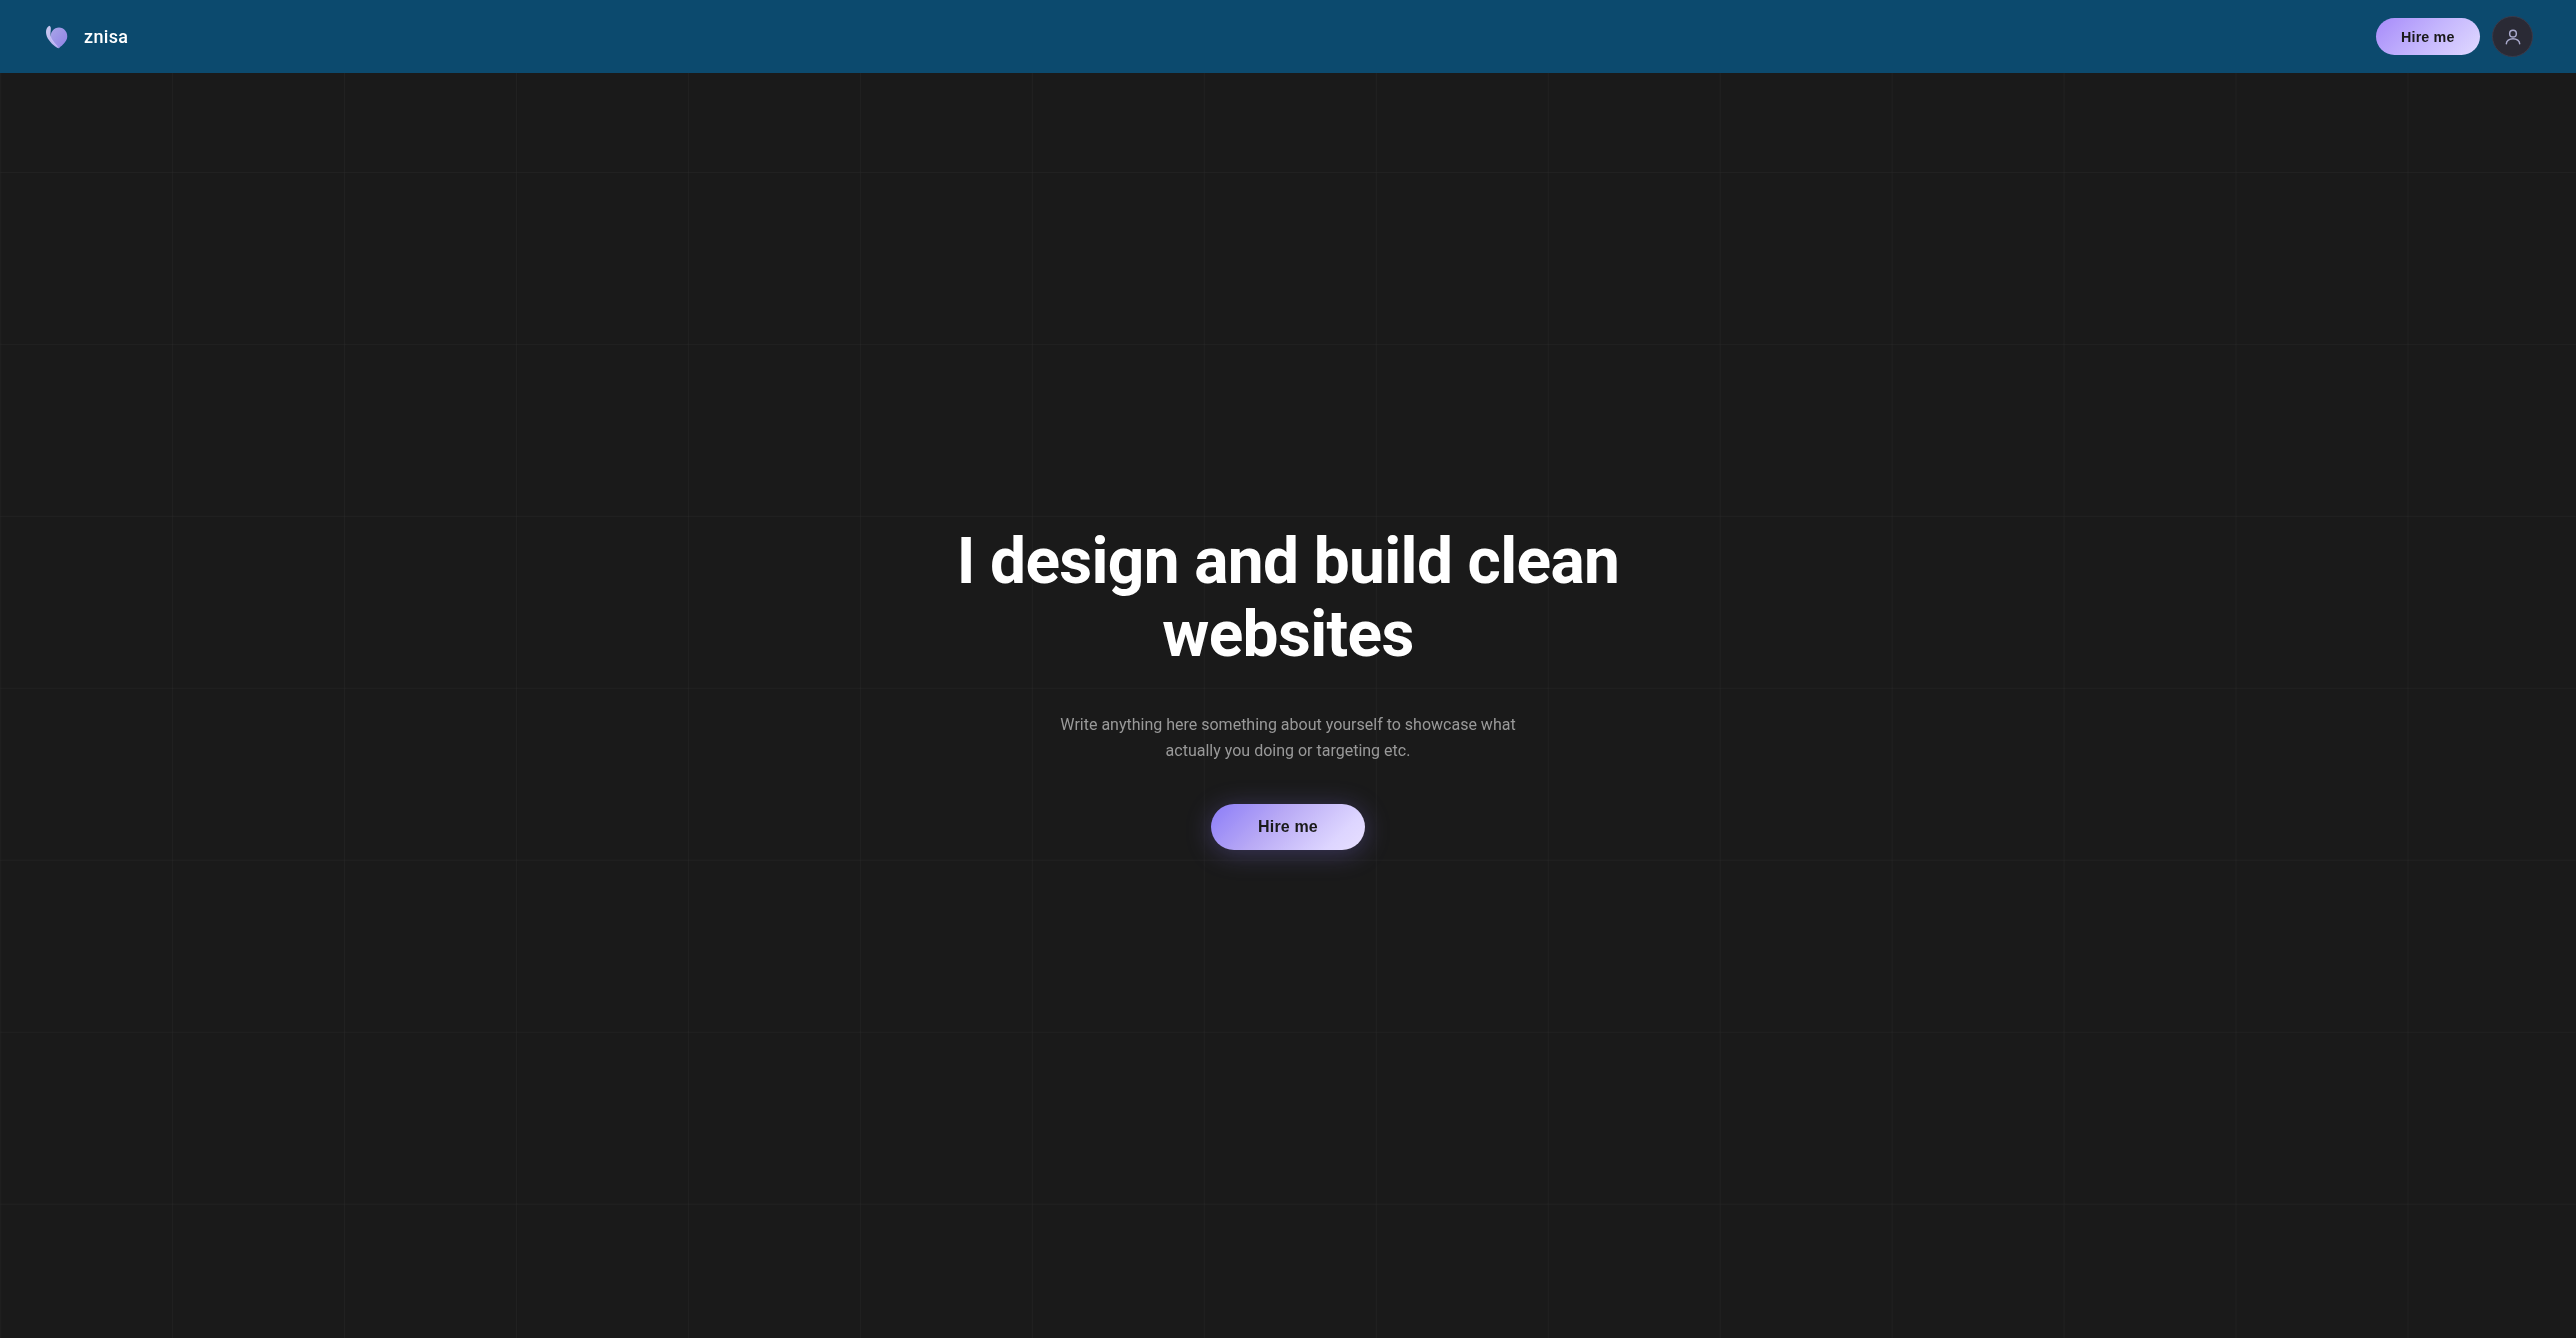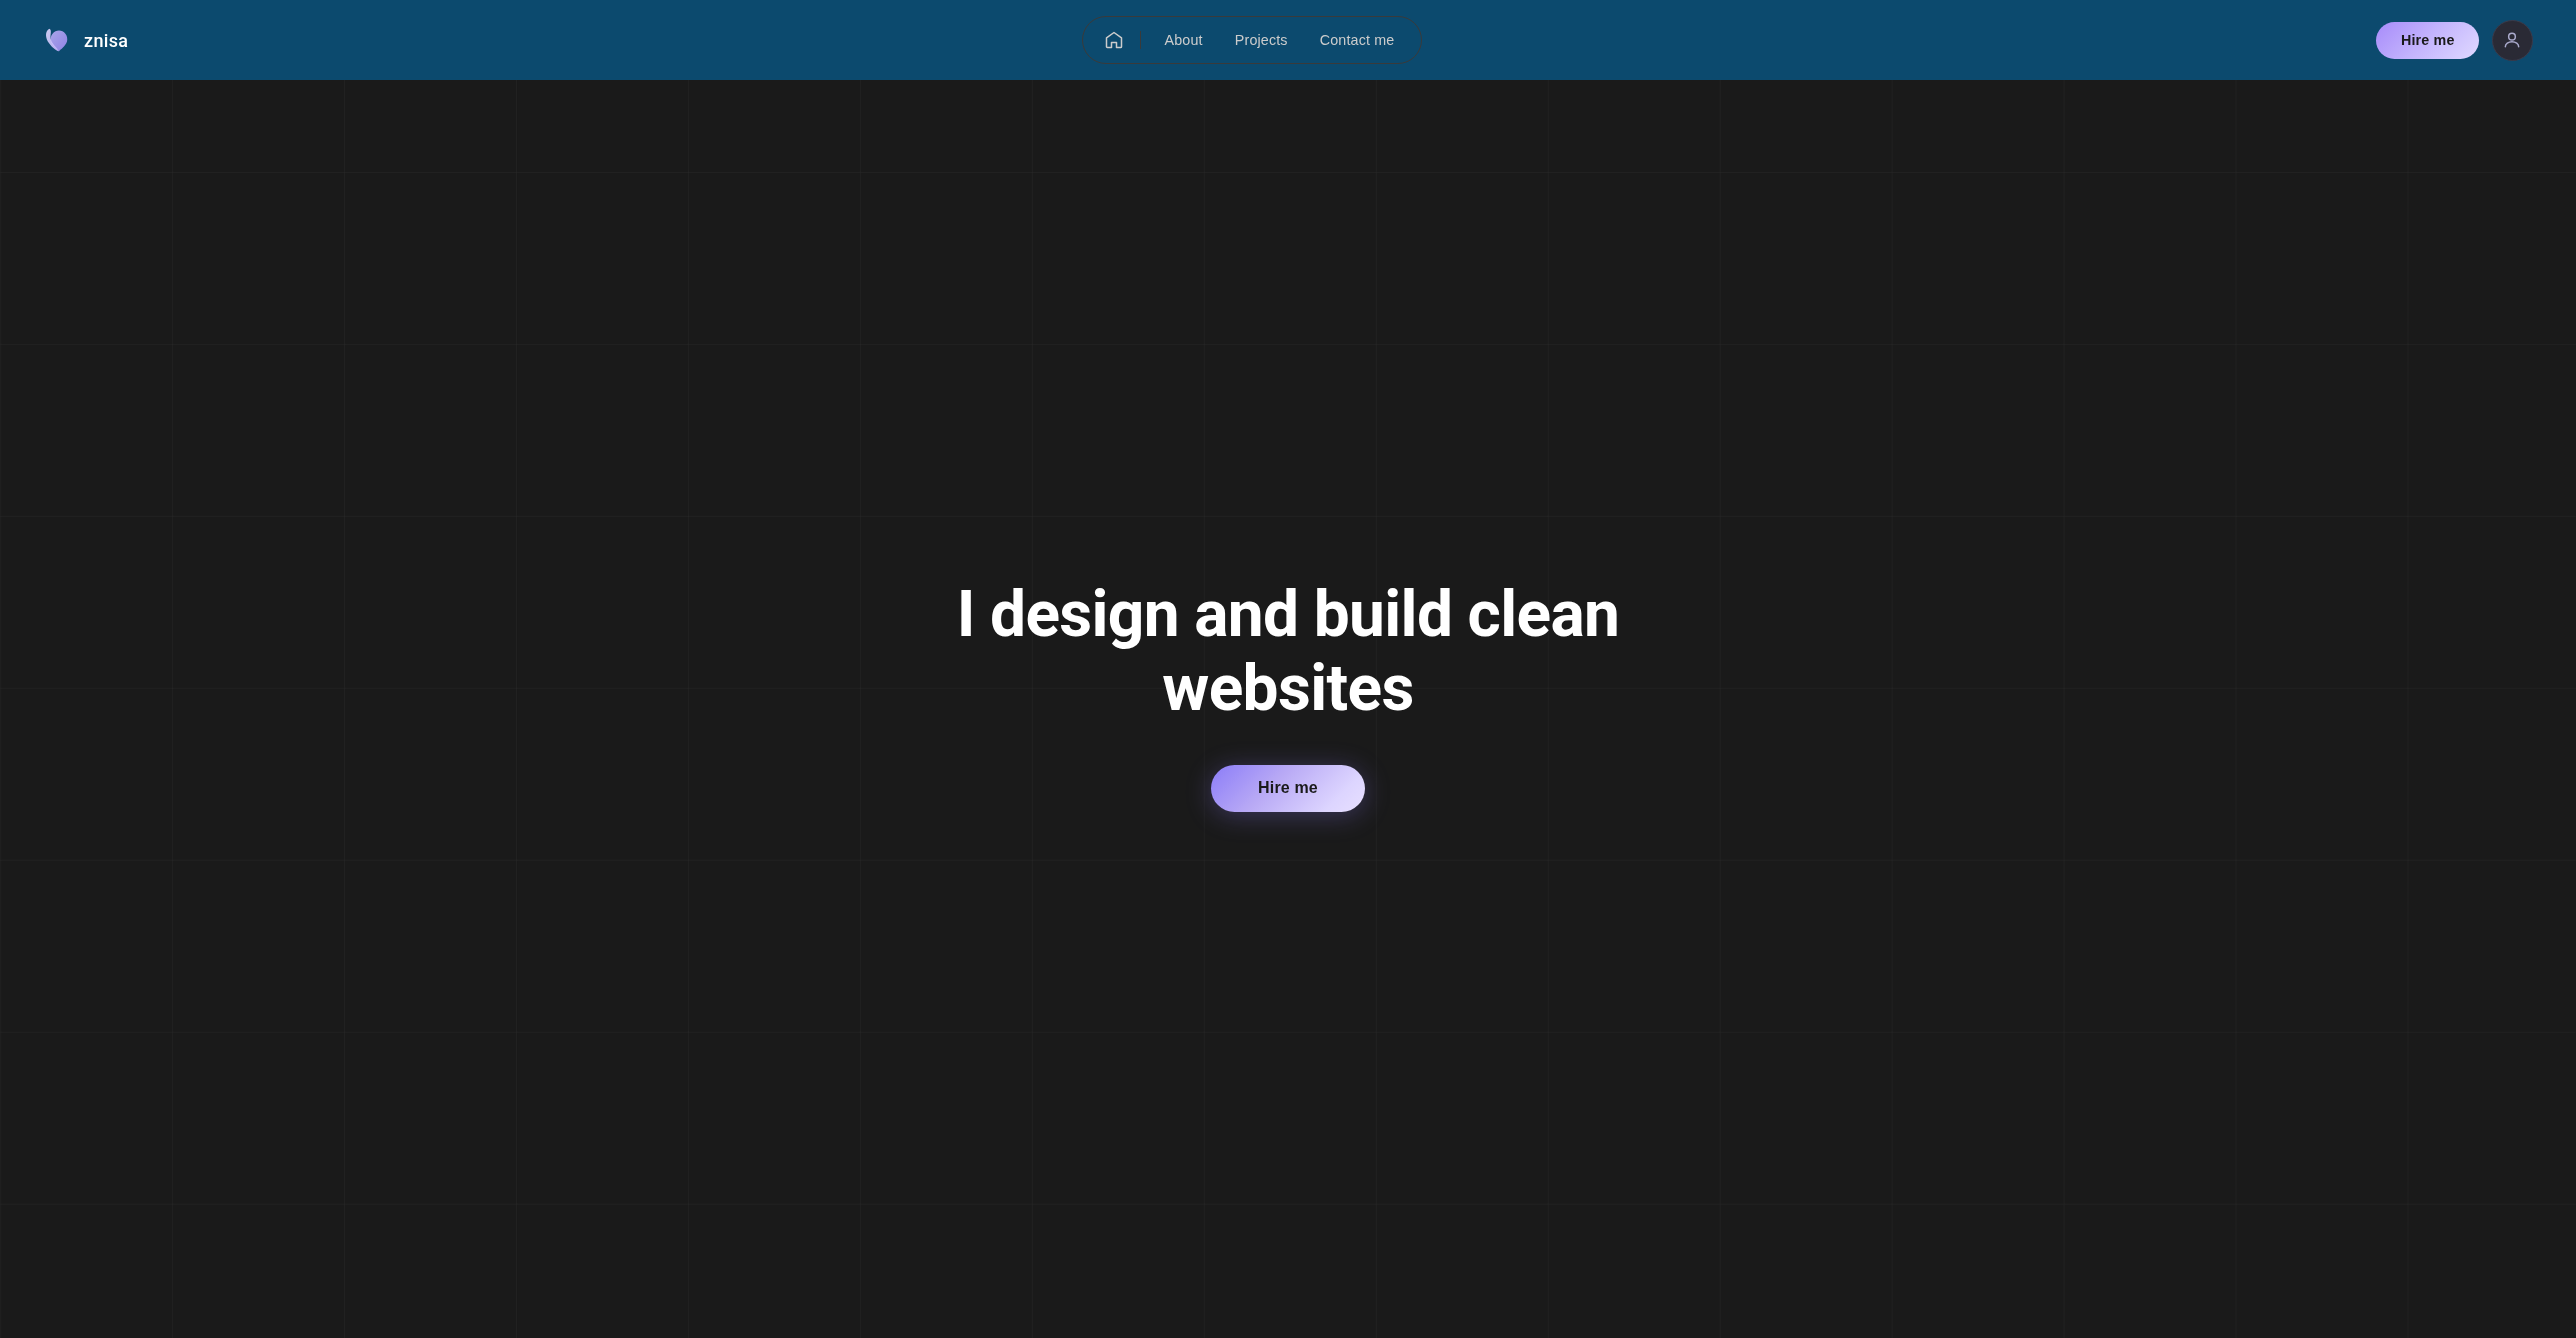--- a/index.html
+++ b/index.html
@@ -212,40 +212,30 @@
         </linearGradient>
         <linearGradient id="logoGrad2" x1="0" y1="0" x2="1" y2="1">
           <stop offset="0%" stop-color="#e0d9ff"></stop>
           <stop offset="100%" stop-color="#c4b5fd"></stop>
         </linearGradient>
       </defs>
     </svg>
     <span class="logo-text">znisa</span>
   </div>
 
-  <div class="nav-pill">
-    <button class="nav-home-btn" title="Home">
-      <svg viewBox="0 0 24 24" xmlns="http://www.w3.org/2000/svg">
-        <path d="M3 9.5L12 3L21 9.5V20C21 20.55 20.55 21 20 21H15V15H9V21H4C3.45 21 3 20.55 3 20V9.5Z" stroke-linejoin="round" stroke-linecap="round"></path>
-      </svg>
-    </button>
-    <div class="nav-divider"></div>
-    <button class="nav-link">About</button>
-    <button class="nav-link">Projects</button>
-    <button class="nav-link">Contact me</button>
-  </div>
 
   <div class="nav-right">
     <button class="hire-me-btn-nav">Hire me</button>
     <button class="avatar-btn" title="User profile">
       <svg viewBox="0 0 24 24" xmlns="http://www.w3.org/2000/svg">
         <circle cx="12" cy="8" r="4" stroke-linecap="round" stroke-linejoin="round"></circle>
         <path d="M4 20C4 16.686 7.582 14 12 14C16.418 14 20 16.686 20 20" stroke-linecap="round" stroke-linejoin="round"></path>
       </svg>
     </button>
   </div>
 </nav>
 
 <section class="hero">
   <h1 class="hero-title">I design and build clean websites</h1>
+  <p class="hero-subtitle">Write anything here something about yourself to showcase what actually you doing or targeting etc.</p>
   <button class="hire-me-btn-hero">Hire me</button>
 </section>
 
 
 </body></html>

